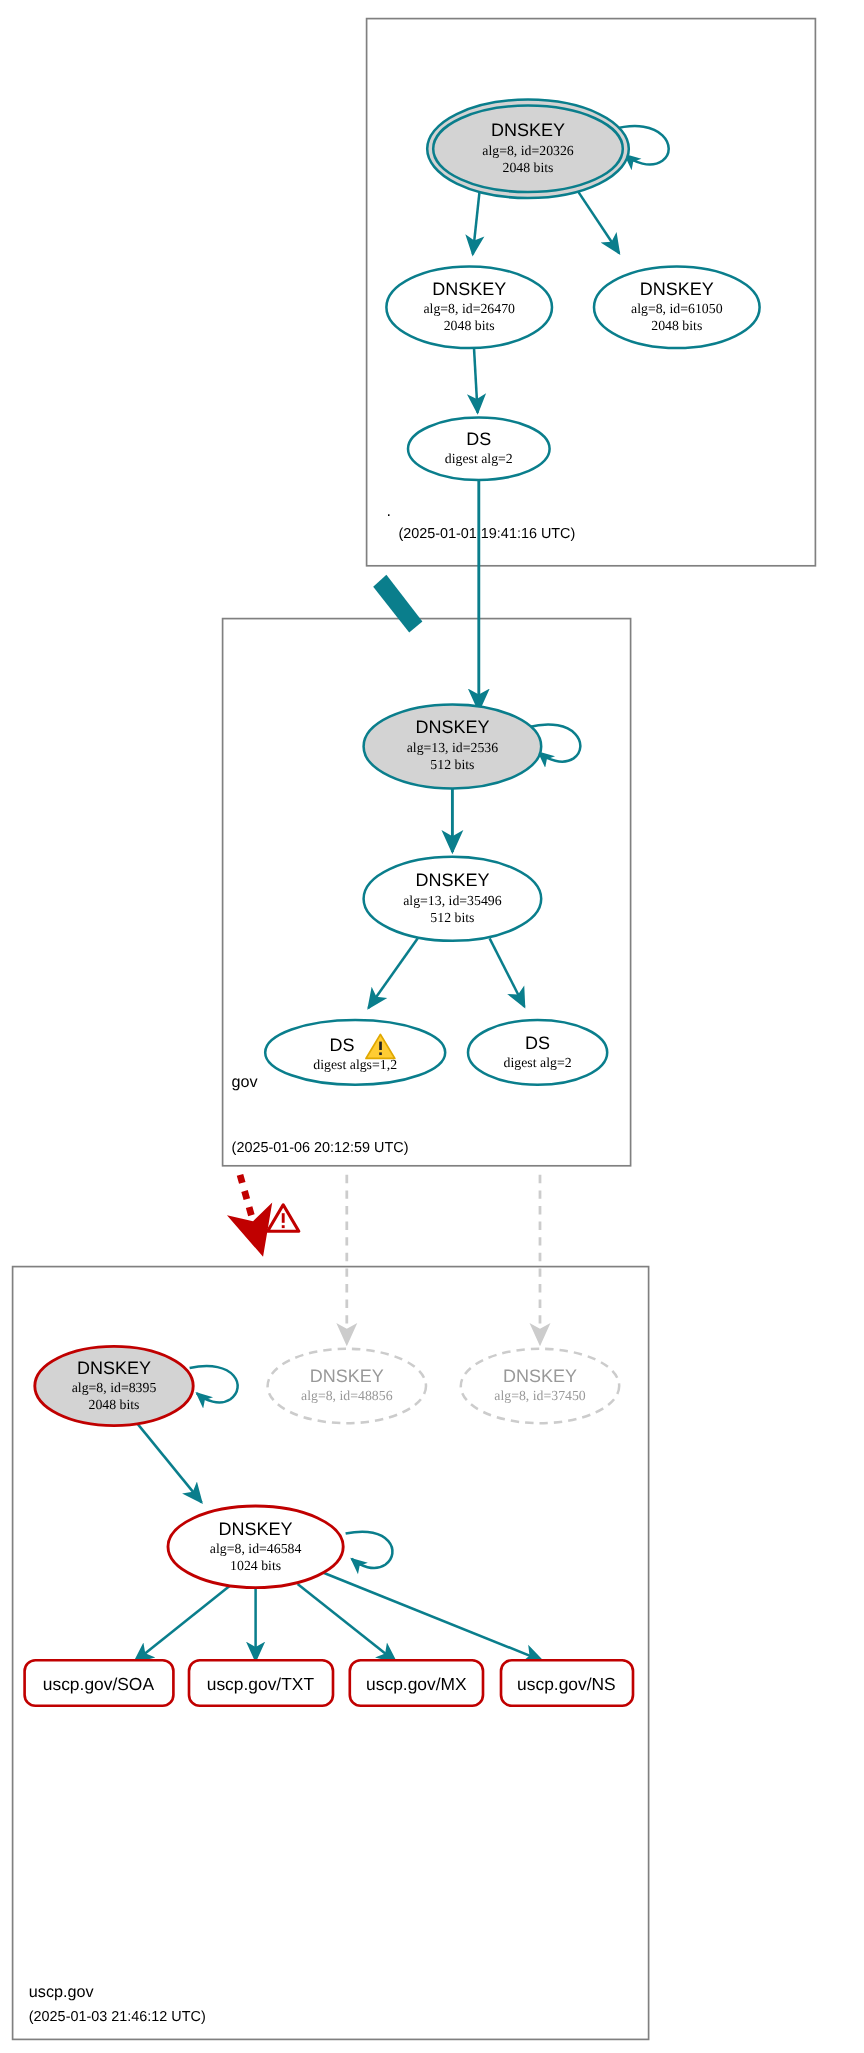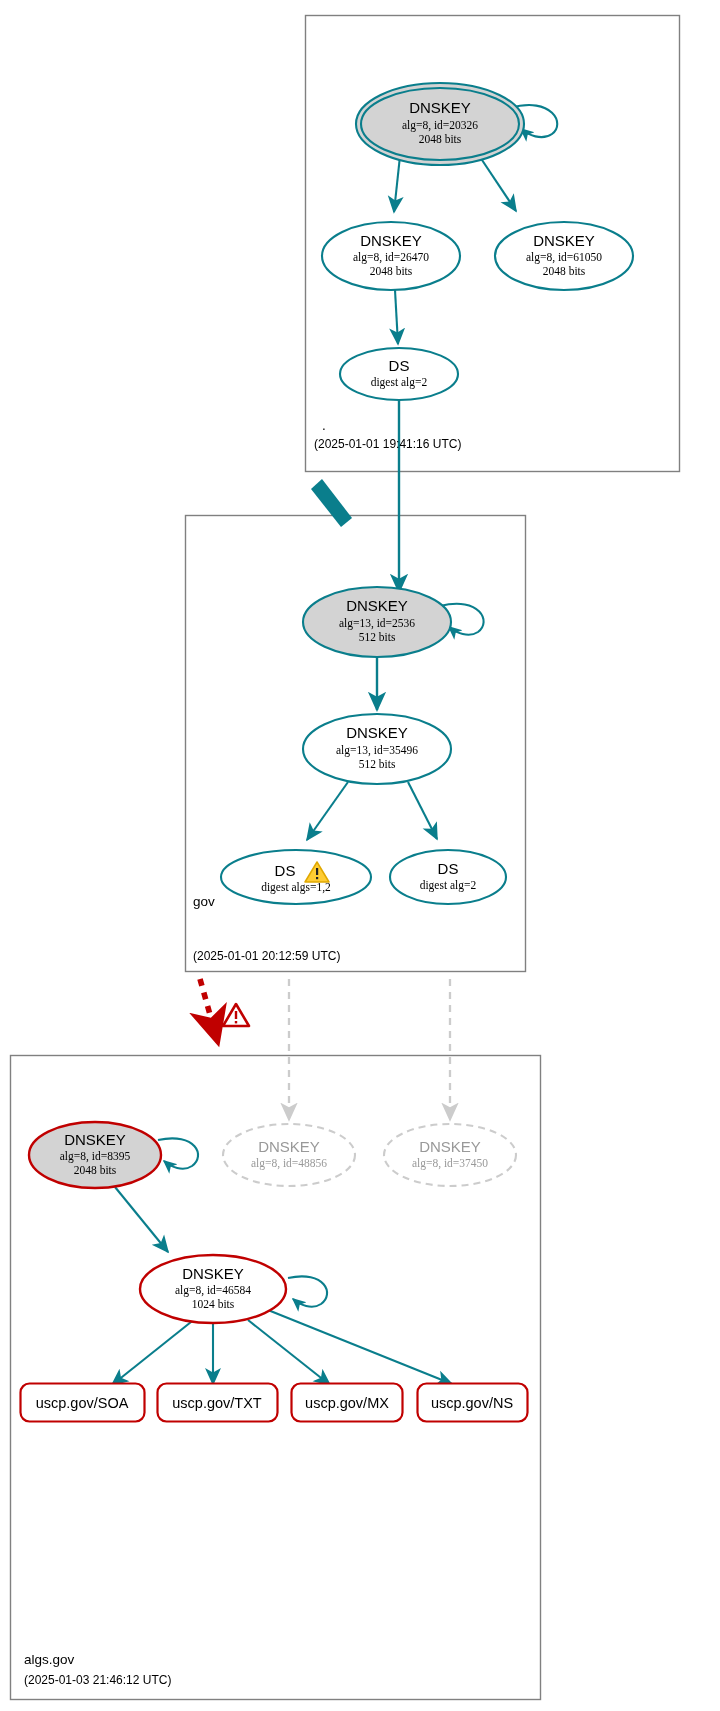--- a/index.html
+++ b/index.html
@@ -175,21 +175,21 @@
       <rect x="291.5" y="1383.5" width="111" height="38" rx="9" ry="9" fill="#ffffff" stroke="#c00000" stroke-width="2.2"></rect>
       <text class="rr-t" x="347" y="1408">uscp.gov/MX</text>
     </g>
     <g>
       <rect x="417.5" y="1383.5" width="110" height="38" rx="9" ry="9" fill="#ffffff" stroke="#c00000" stroke-width="2.2"></rect>
       <text class="rr-t" x="472" y="1408">uscp.gov/NS</text>
     </g>
   </svg>
 
   <div class="lbl zone-name" style="left:322px;top:418px;">.</div>
-  <div class="lbl zone-time" style="left:314px;top:437px;">(2025-01-01 19:41:16 UTC)</div>
+  <div class="lbl zone-time" style="left:332px;top:437px;">(2025-01-01 19:41:16 UTC)</div>
 
   <div class="lbl zone-name" style="left:193px;top:894px;">gov</div>
-  <div class="lbl zone-time" style="left:193px;top:949px;">(2025-01-01 20:12:59 UTC)</div>
+  <div class="lbl zone-time" style="left:193px;top:949px;">(2025-01-06 20:12:59 UTC)</div>
 
-  <div class="lbl zone-name" style="left:24px;top:1652px;">algs.gov</div>
+  <div class="lbl zone-name" style="left:24px;top:1652px;">uscp.gov</div>
   <div class="lbl zone-time" style="left:24px;top:1673px;">(2025-01-03 21:46:12 UTC)</div>
 
 </div>
 
 </body></html>

